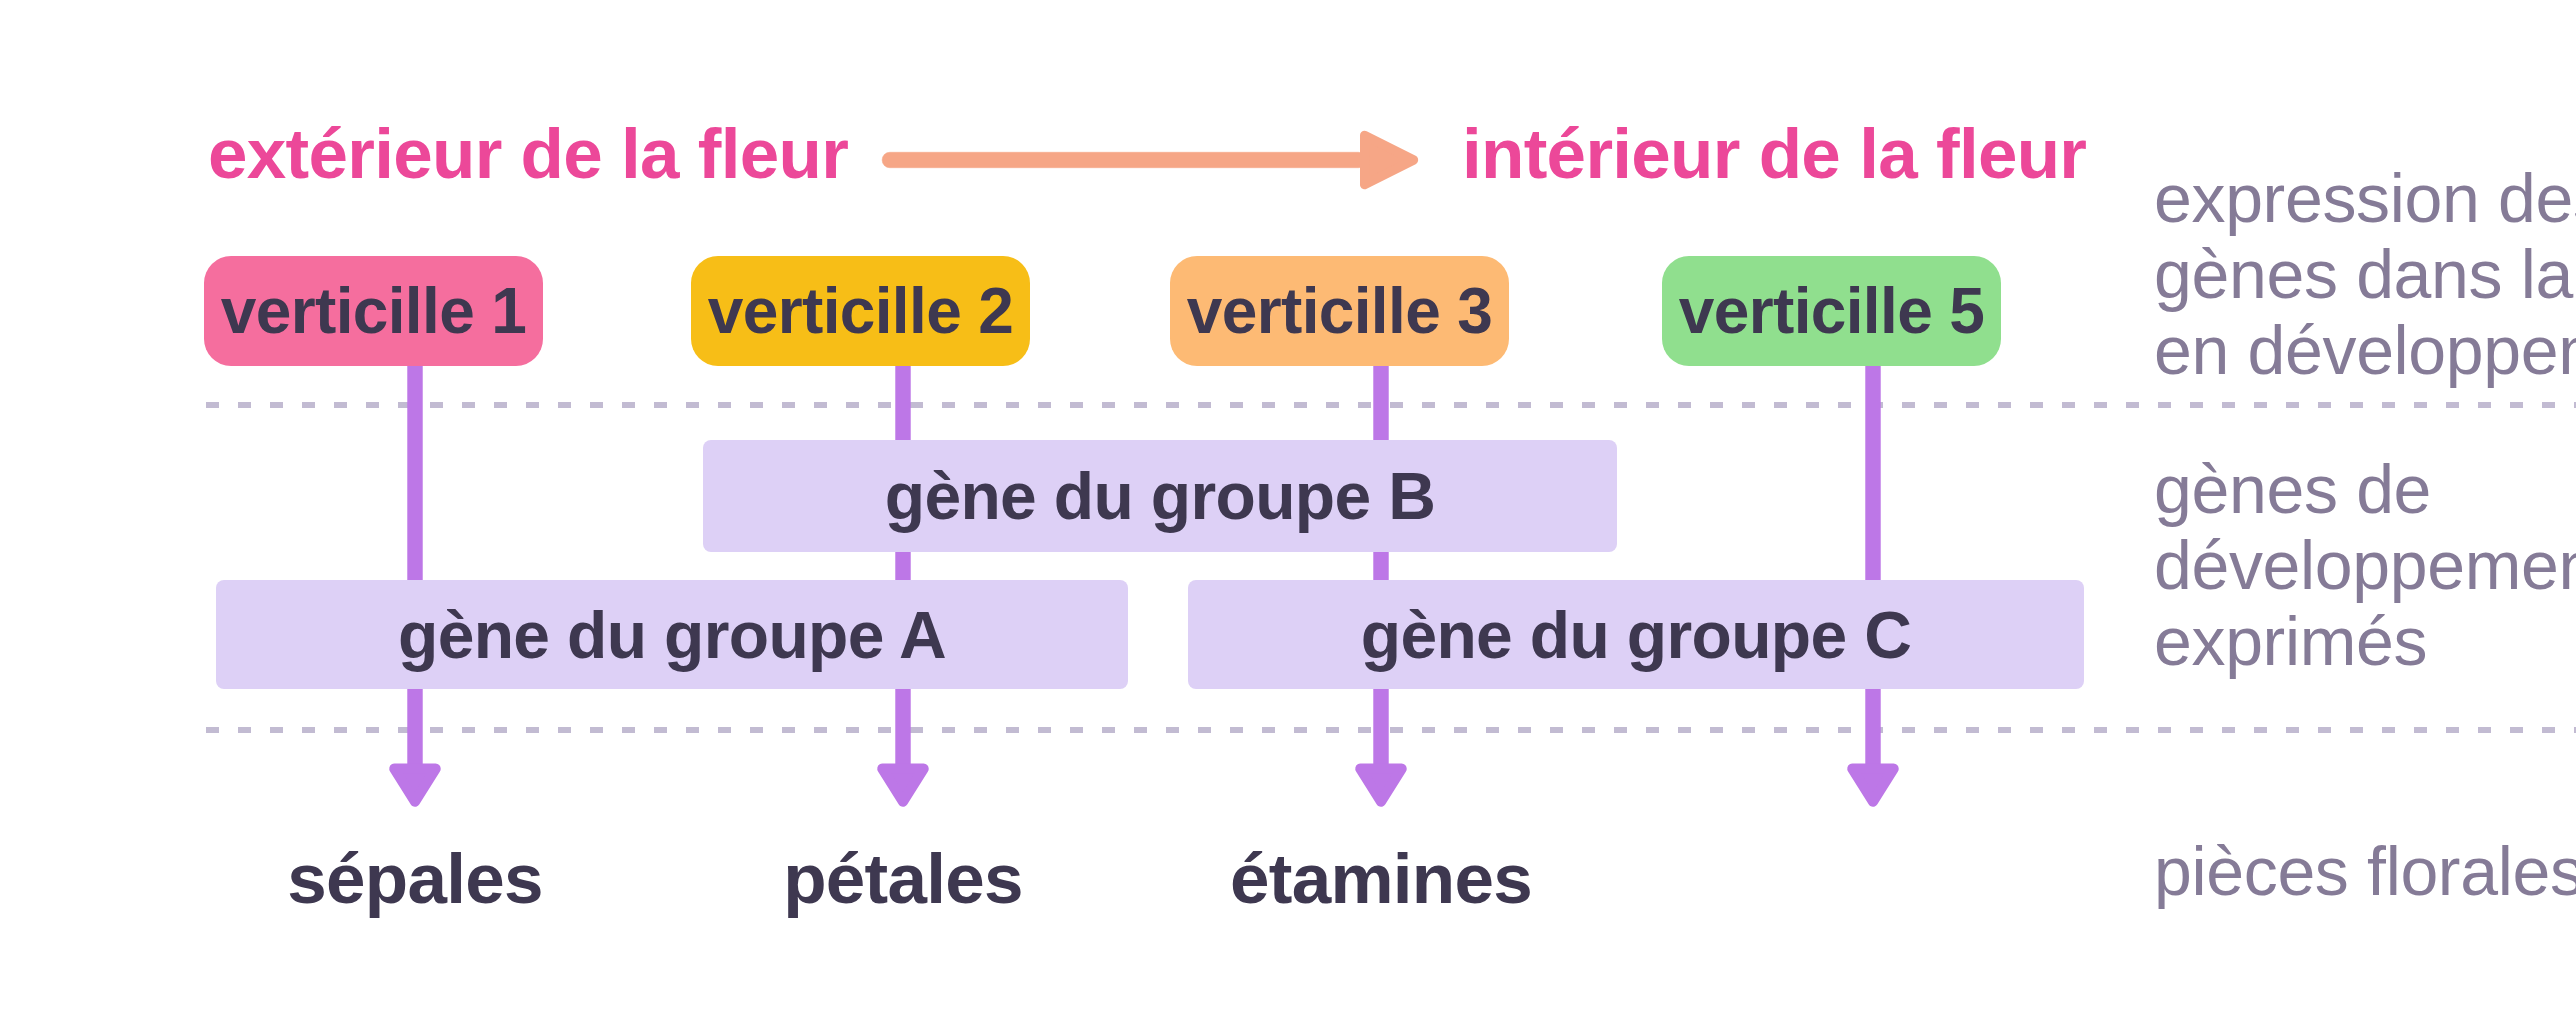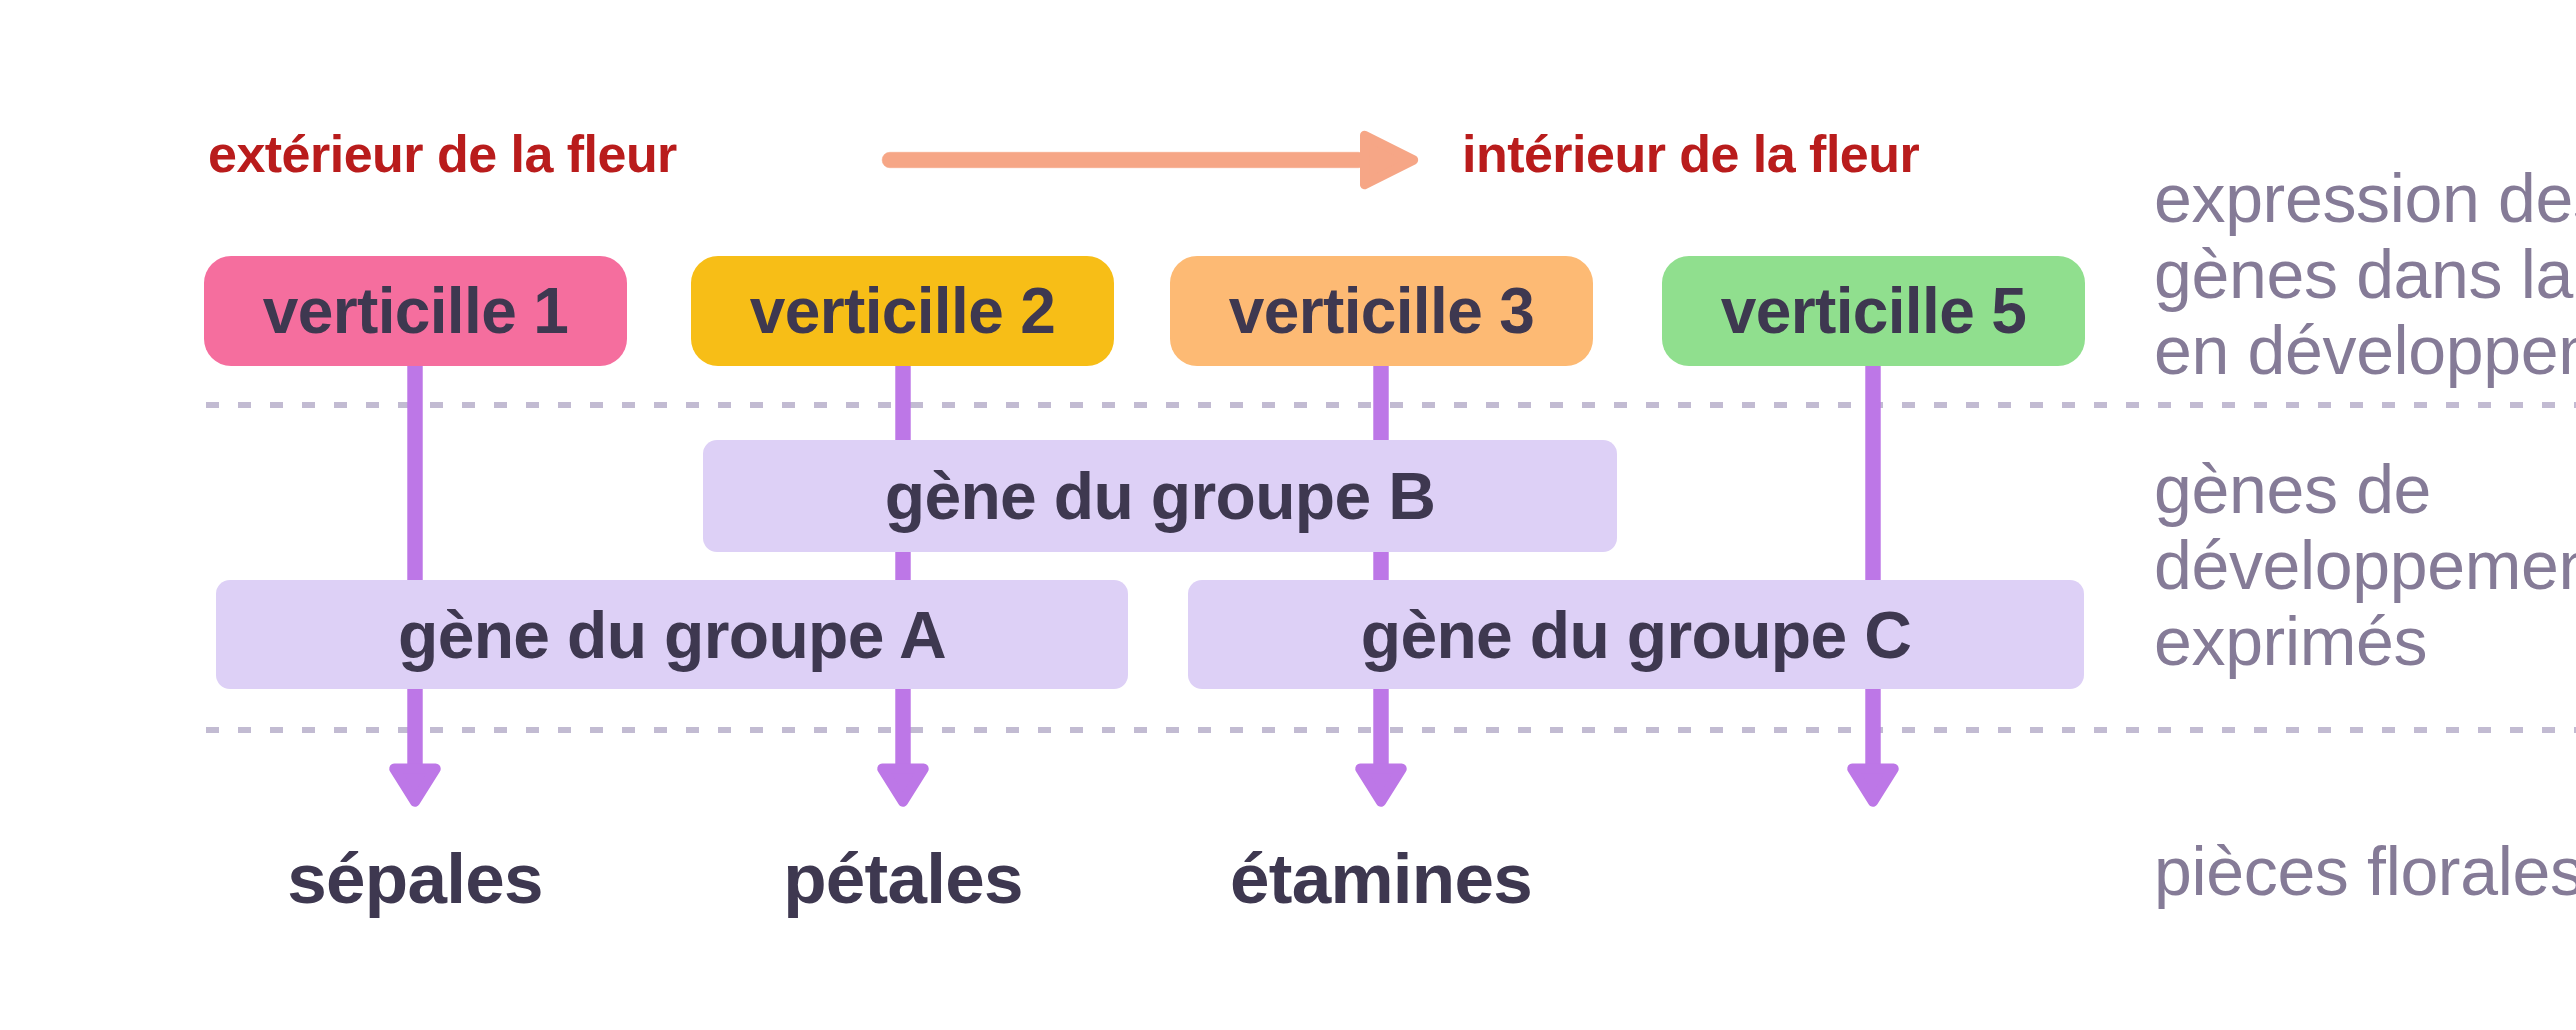--- a/index.html
+++ b/index.html
@@ -14,35 +14,35 @@
     position: relative;
     width: 2978px;
     height: 1030px;
     background: #FFFFFF;
     font-family: "Liberation Sans", "DejaVu Sans", sans-serif;
   }
   .abs { position: absolute; }
 
   
   .axis-label {
-    font-size: 52px;
+    font-size: 71px;
     font-weight: 700;
     letter-spacing: -0.01em;
-    color: #b91c1c;
+    color: #ec4899;
     line-height: 74px;
     white-space: nowrap;
   }
   .axis-arrow-svg { overflow: visible; }
   .axis-arrow-shape { fill: #F6A686; stroke: #F6A686; }
 
   
   .whorl-box {
     top: 256px;
     height: 110px;
-    width: 423px;
+    width: 339px;
     border-radius: 27px;
     display: flex;
     align-items: center;
     justify-content: center;
     font-size: 64px;
     font-weight: 700;
     letter-spacing: -0.01em;
     color: #3E3850;
     white-space: nowrap;
     z-index: 3;
@@ -58,21 +58,21 @@
   }
 
   
   .down-arrow-svg { overflow: visible; z-index: 2; }
   .down-arrow-stem { fill: #BD77E7; }
   .down-arrow-head { fill: #BD77E7; stroke: #BD77E7; stroke-width: 20; stroke-linejoin: round; }
 
   
   .gene-box {
     background: #DDD0F6;
-    border-radius: 14px;
+    border-radius: 8px;
     display: flex;
     align-items: center;
     justify-content: center;
     font-size: 66px;
     font-weight: 700;
     letter-spacing: -0.01em;
     color: #3E3850;
     white-space: nowrap;
     z-index: 3;
   }

